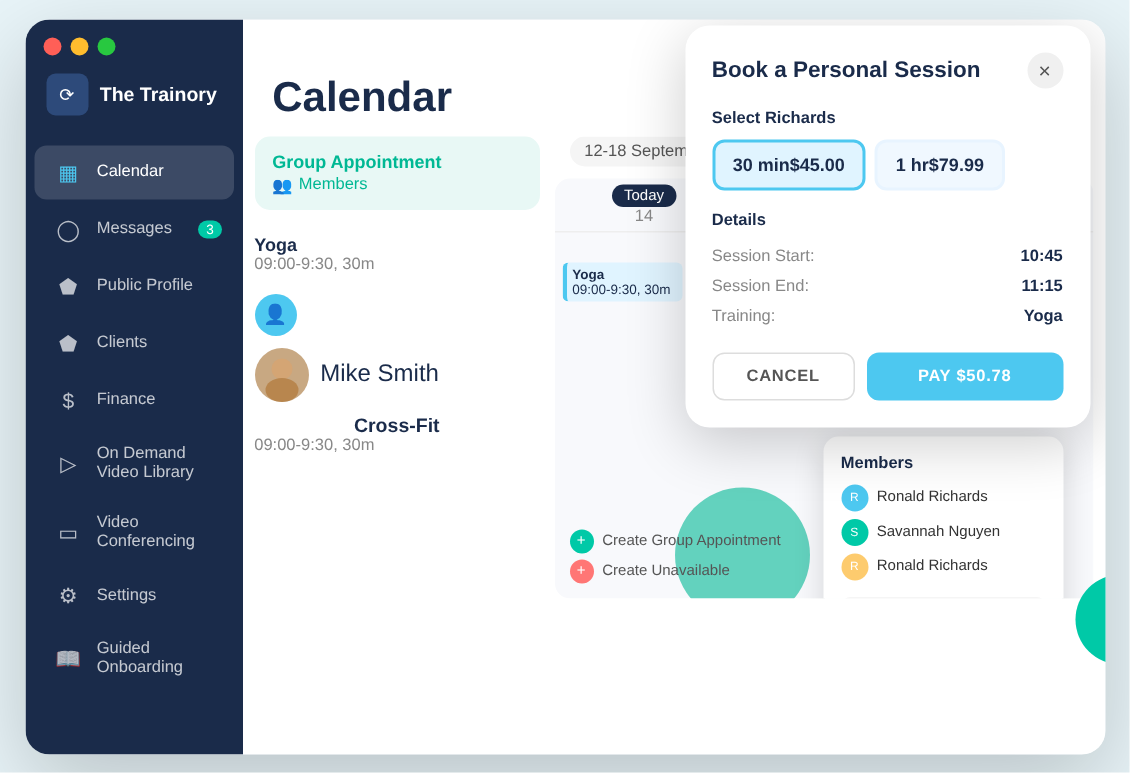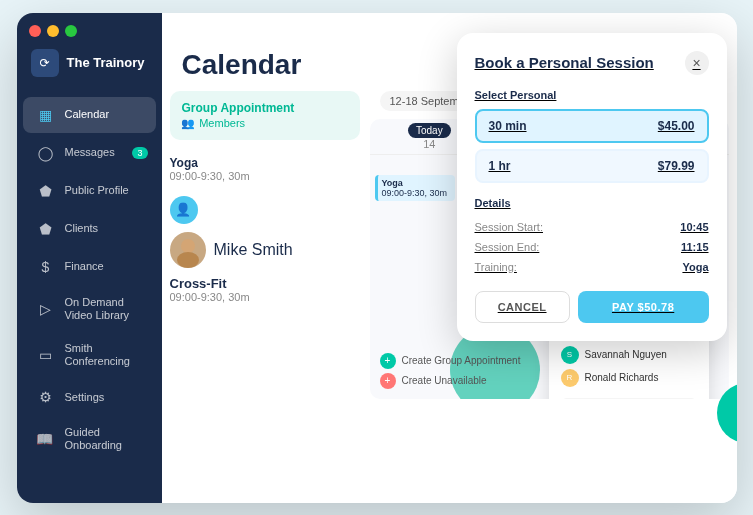--- a/index.html
+++ b/index.html
@@ -246,20 +246,21 @@
       color: #1a2b4a;
     }
 
     .crossfit-entry {
       margin-top: 4px;
     }
     .crossfit-title {
       font-size: 13px;
       font-weight: 600;
       color: #1a2b4a;
+      text-align: center;
     }
     .crossfit-time {
       font-size: 11px;
       color: #888;
     }
 
     
     .calendar-grid {
       flex: 1;
       position: relative;
@@ -448,29 +449,28 @@
       position: absolute;
       top: 0;
       right: 0;
       width: 300px;
       height: 100%;
       z-index: 20;
     }
 
     .modal-card {
       position: absolute;
-      top: 20px;
+      top: 4px;
       right: 10px;
       width: 270px;
       background: white;
       border-radius: 16px;
       box-shadow: 0 10px 40px rgba(0,0,0,0.2);
       padding: 18px;
       z-index: 20;
-      text-decoration: underline;
     }
 
     .modal-header {
       display: flex;
       justify-content: space-between;
       align-items: center;
       margin-bottom: 14px;
     }
     .modal-title {
       font-size: 15px;
@@ -493,21 +493,21 @@
 
     .section-label {
       font-size: 11px;
       font-weight: 600;
       color: #1a2b4a;
       margin-bottom: 8px;
     }
 
     .duration-options {
       display: flex;
-      flex-direction: column;
+      flex-direction: row;
       gap: 6px;
       margin-bottom: 14px;
     }
 
     .duration-option {
       display: flex;
       justify-content: space-between;
       align-items: center;
       padding: 8px 12px;
       border: 2px solid #e8f4ff;
@@ -642,21 +642,21 @@
       <div class="nav-item">
         <span class="nav-icon">$</span>
         <span class="nav-label">Finance</span>
       </div>
       <div class="nav-item">
         <span class="nav-icon">▷</span>
         <span class="nav-label">On Demand Video Library</span>
       </div>
       <div class="nav-item">
         <span class="nav-icon">▭</span>
-        <span class="nav-label">Smith Conferencing</span>
+        <span class="nav-label">Video Conferencing</span>
       </div>
       <div class="nav-item">
         <span class="nav-icon">⚙</span>
         <span class="nav-label">Settings</span>
       </div>
       <div class="nav-item">
         <span class="nav-icon">📖</span>
         <span class="nav-label">Guided Onboarding</span>
       </div>
     </nav>
@@ -774,21 +774,21 @@
     </div>
   </div>
 
   <div class="modal-overlay">
     <div class="modal-card">
       <div class="modal-header">
         <span class="modal-title">Book a Personal Session</span>
         <button class="modal-close">×</button>
       </div>
 
-      <div class="section-label">Select Personal</div>
+      <div class="section-label">Select Richards</div>
 
       <div class="duration-options">
         <div class="duration-option selected">
           <span class="duration-label">30 min</span>
           <span class="duration-price">$45.00</span>
         </div>
         <div class="duration-option">
           <span class="duration-label">1 hr</span>
           <span class="duration-price">$79.99</span>
         </div>

